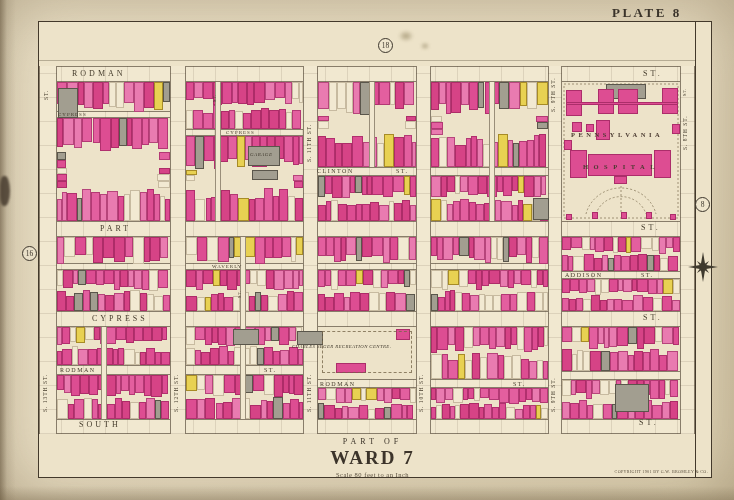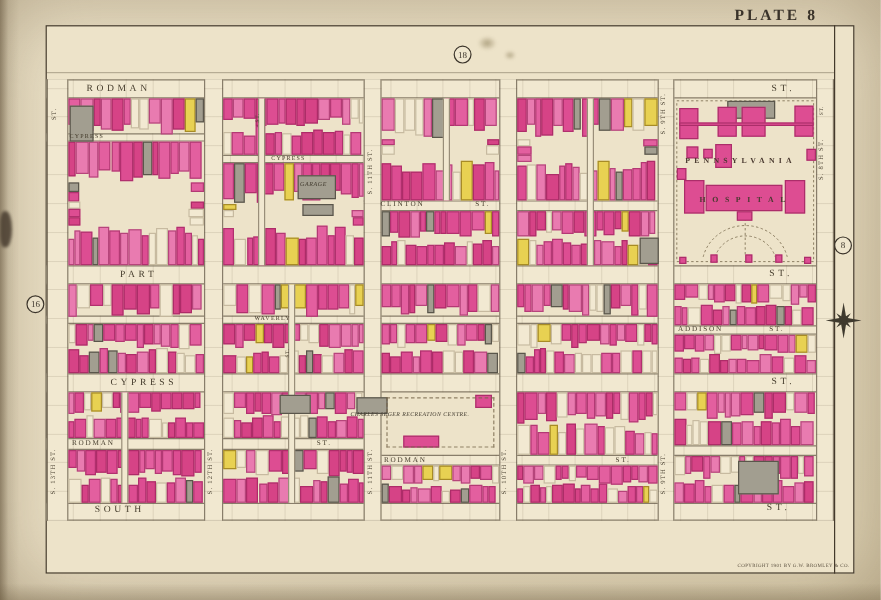--- a/index.html
+++ b/index.html
@@ -921,20 +921,25 @@
       <div class="lbl vert" style="position: absolute; left: 683px; top: 150px;">S. 8TH ST.</div>
       <div class="lbl vert" style="position: absolute; left: 44px; top: 100px;">ST.</div>
       <div class="lbl vtiny" style="position: absolute; left: 683px; top: 96px;">ST.</div>
       <div class="lbl vtiny" style="position: absolute; left: 213px; top: 102px;">ST.</div>
       <div class="lbl vtiny" style="position: absolute; left: 238px; top: 298px;">ST.</div>
       <div class="lbl it5" style="position: absolute; left: 250px; top: 152px;">GARAGE</div>
     </div>
 
   <div id="plate-label">PLATE 8</div>
 
+  <div id="title-block">
+    <div id="title-partof">PART OF</div>
+    <div id="title-ward">WARD 7</div>
+    <div id="title-scale">Scale 80 feet to an Inch</div>
+  </div>
 
   <div id="copyright">COPYRIGHT 1901 BY G.W. BROMLEY &amp; CO.</div>
 
   <svg id="compass" width="30" height="30" viewBox="0 0 30 30">
     <g fill="#3f3a2e">
       <polygon points="15,0 17.6,15 15,30 12.4,15"></polygon>
       <polygon points="0,15 15,12.4 30,15 15,17.6"></polygon>
       <g transform="rotate(45 15 15)">
         <polygon points="15,6.5 16.8,15 15,23.5 13.2,15"></polygon>
         <polygon points="6.5,15 15,13.2 23.5,15 15,16.8"></polygon>

